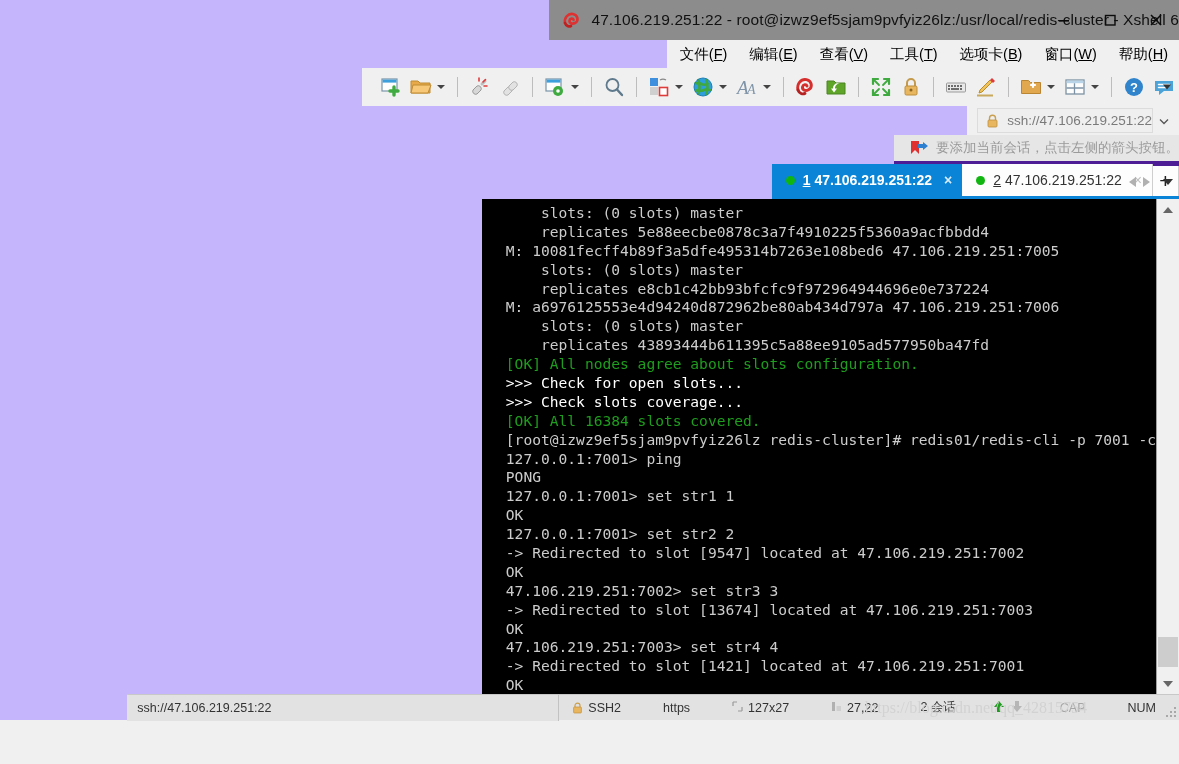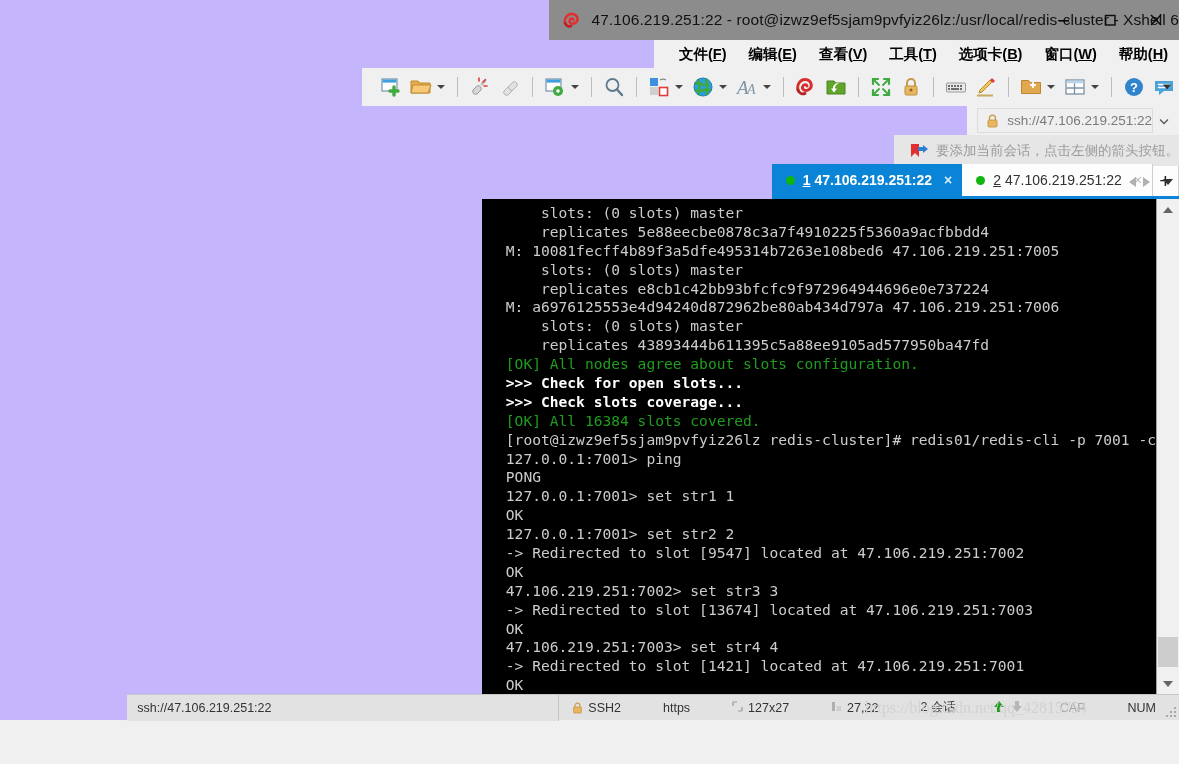--- a/index.html
+++ b/index.html
@@ -42,23 +42,22 @@
     display: flex; align-items: center; justify-content: center;
     cursor: default;
   }
   .wbtn svg { display:block; }
 
   
   .menubar {
     height: 28px; min-height: 28px;
     background: #f0f0f0;
     display: flex; align-items: center;
-    padding-left: 14px;
+    padding-left: 2px;
     border-left: 0;
-    font-weight: bold;
   }
   .menuitem {
     font-size: 14.5px; color: #000;
     padding: 3px 11px;
     white-space: nowrap;
   }
   .menuitem u { text-decoration: underline; }
 
   
   .toolbar {
@@ -105,21 +104,21 @@
   .addr-caret {
     width: 22px; display:flex; align-items:center; justify-content:center;
   }
 
   
   .notifbar {
     height: 32px; min-height: 32px;
     background: #e6e6e6;
     display: flex; align-items: center;
     padding-left: 16px;
-    border-bottom: 1px solid #4c1d95;
+    border-bottom: 6px solid #4c1d95;
   }
   .notif-icon { width: 18px; height: 16px; position: relative; margin-right: 8px; }
   .notif-text { font-size: 13.5px; color: #9a9a9a; }
 
   
   .tabbar {
     height: 32px; min-height: 32px;
     background: #e4e4e4;
     display: flex; align-items: flex-end;
     position: relative;
@@ -170,21 +169,21 @@
     font-family: "DejaVu Sans Mono", "Liberation Mono", monospace;
     font-size: 14.6px;
     line-height: 18.9px;
     color: #d8d8d8;
     padding: 5px 0 0 4px;
     overflow: hidden;
     white-space: pre;
   }
   .term .l { height: 18.9px; margin-left: 20px; }
   .c-white { color: #cccccc; }
-  .c-bold  { color: #ffffff; font-weight: bold; }
+  .c-bold  { color: #ffffff; font-weight: normal; }
   .c-green { color: #1e9e1e; }
   .cursor {
     display: inline-block;
     width: 8.8px; height: 15px;
     background: #16e016;
     vertical-align: -2px;
   }
 
   
   .vscroll {

